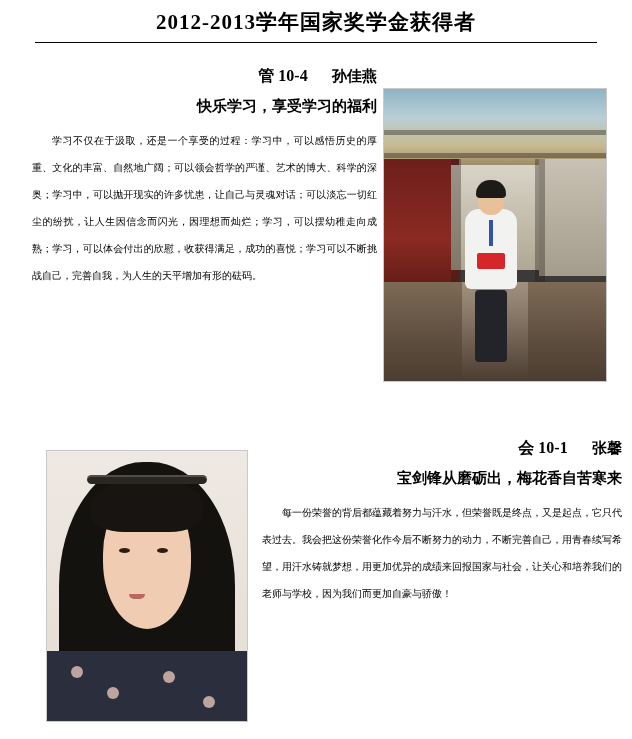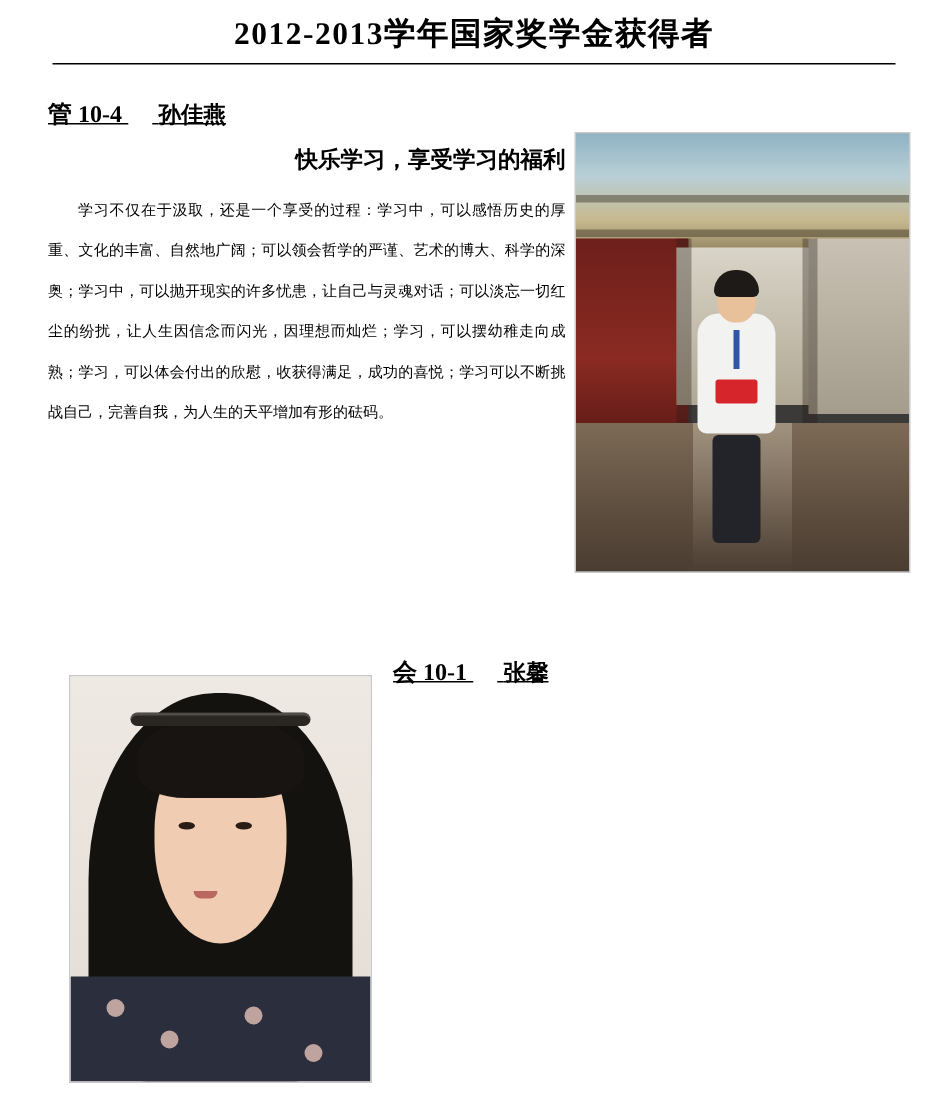--- a/index.html
+++ b/index.html
@@ -53,26 +53,25 @@
     position: absolute;
     left: 383px;
     top: 22px;
     width: 222px;
     height: 292px;
     border: 1px solid #c9c9c9;
     overflow: hidden;
   }
 
   .name-line {
-    text-align: left;
+    text-align: right;
     font-size: 15px;
     font-weight: bold;
     font-family: "Liberation Sans", sans-serif;
     margin-bottom: 10px;
-    text-decoration: underline;
   }
   .name-line .major {
     font-family: "Liberation Serif", serif;
     font-size: 16px;
   }
   .name-line .sep {
     display: inline-block;
     width: 16px;
   }
   .slogan {
@@ -292,16 +291,18 @@
         <div class="flower" style="left:78%;bottom:5%"></div>
       </div>
     </div>
 
     <div class="text-col">
       <div class="name-line">
         <span class="major">会 10-1</span>
         <span class="sep"></span>
         <span>张馨</span>
       </div>
+      <div class="slogan">宝剑锋从磨砺出，梅花香自苦寒来</div>
+      <div class="body-text">每一份荣誉的背后都蕴藏着努力与汗水，但荣誉既是终点，又是起点，它只代表过去。我会把这份荣誉化作今后不断努力的动力，不断完善自己，用青春续写希望，用汗水铸就梦想，用更加优异的成绩来回报国家与社会，让关心和培养我们的老师与学校，因为我们而更加自豪与骄傲！</div>
     </div>
   </div>
 
 </div>
 
 </body></html>

